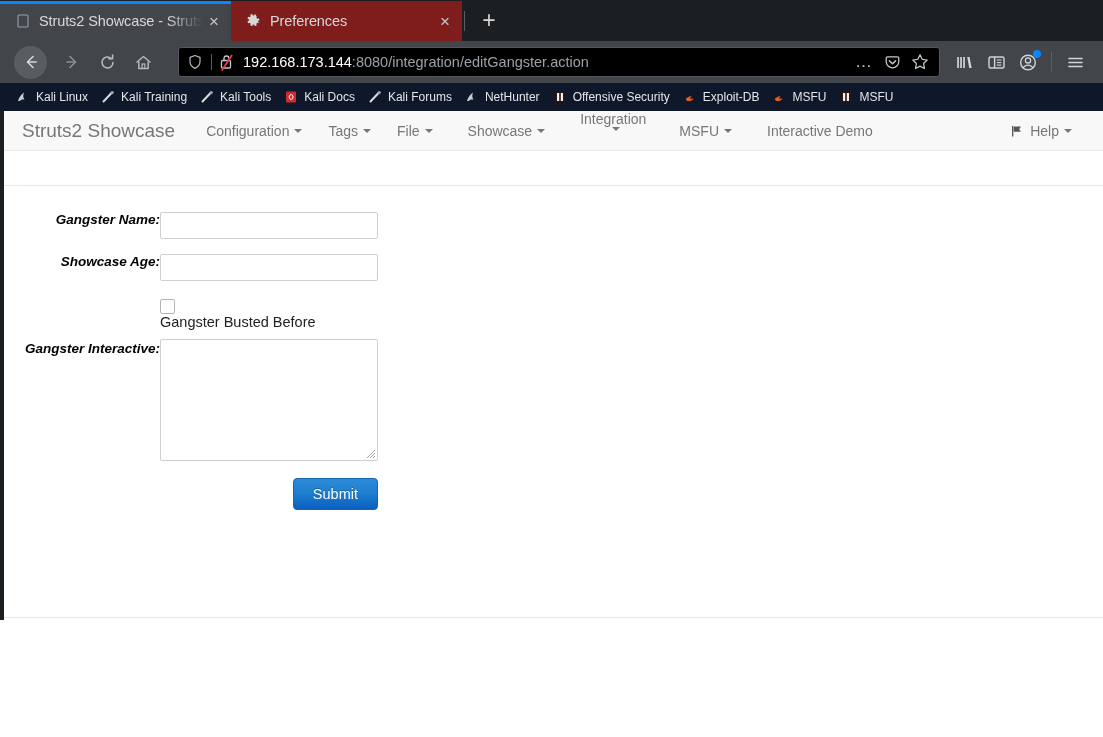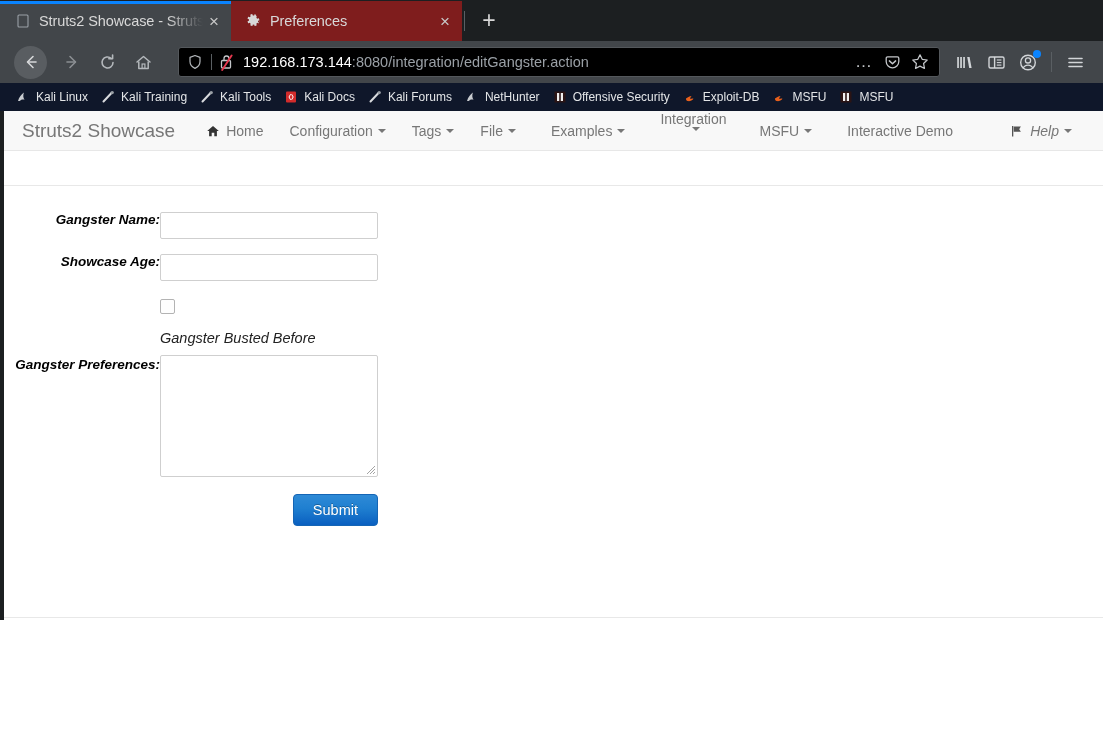--- a/index.html
+++ b/index.html
@@ -231,21 +231,21 @@
   }
   .caret {
     display: inline-block;
     width: 0; height: 0;
     margin-left: 5px;
     border-left: 4px solid transparent;
     border-right: 4px solid transparent;
     border-top: 4px solid #777777;
   }
   .navicon { margin-right: 6px; display: flex; align-items: center; }
-  #nav-right { margin-left: auto; margin-right: 18px; display: flex; font-style: italic; }
+  #nav-right { margin-left: auto; margin-right: 18px; display: flex; }
 
   
   #title {
     font-size: 37px;
     font-weight: bold;
     color: #333333;
     margin: 26px 0 0 6px;
     letter-spacing: -0.3px;
   }
 
@@ -284,23 +284,22 @@
   .chk {
     width: 15px; height: 15px;
     border: 1px solid #b3b3b3;
     border-radius: 2px;
     background: #fefefe;
     display: block;
   }
   .chklabel {
     font-size: 14.5px;
     color: #222222;
-    margin-top: 16px;
+    margin-top: 0;
     white-space: nowrap;
-    font-style: italic;
   }
   .ta {
     width: 218px;
     height: 122px;
     border: 1px solid #cfcfcf;
     border-radius: 2px;
     background: #fff;
     resize: none;
     font-family: "Liberation Sans", sans-serif;
     font-size: 13px;
@@ -571,46 +570,38 @@
   </div>
 </div>
 
 <div id="page">
 
   <div id="leftstrip"></div>
 
   <div id="appnav">
     <div id="brand">Struts2 Showcase</div>
 
-    <div class="navitem">
-      <span class="navicon">
-        <svg width="14" height="14" viewBox="0 0 14 14">
-          <path d="M1.2 7L7 2l5.8 5h-1.9v5.2H8.3V8.7H5.7v3.5H3.1V7z" fill="#333333"></path>
-        </svg>
-      </span>
-      <span>Home</span>
-    </div>
 
     <div class="navitem">
       <span>Configuration</span>
       <span class="caret"></span>
     </div>
 
     <div class="navitem">
       <span>Tags</span>
       <span class="caret"></span>
     </div>
 
     <div class="navitem">
       <span>File</span>
       <span class="caret"></span>
     </div>
 
     <div class="navitem" style="padding-left:22px;">
-      <span>Examples</span>
+      <span>Showcase</span>
       <span class="caret"></span>
     </div>
 
     <div class="navitem" style="padding-left:22px;flex-direction:column;">
       <span>Integration</span>
       <span class="caret"></span>
     </div>
 
     <div class="navitem" style="padding-left:20px;">
       <span>MSFU</span>
@@ -663,21 +654,21 @@
         <td class="lbl"></td>
         <td style="padding-top:3px;">
           <span class="chk"></span>
           <div class="chklabel">Gangster Busted Before</div>
         </td>
       </tr>
       <tr>
             <td class="rowspacer" colspan="2" style="height:9px;"></td>
           </tr>
       <tr>
-        <td class="lbl" style="padding-top:2px;">Gangster Preferences:</td>
+        <td class="lbl" style="padding-top:2px;">Gangster Interactive:</td>
         <td>
           <div class="ta-wrap">
             <textarea class="ta" style=""></textarea>
             <svg class="ta-grip" viewBox="0 0 12 12">
               <line x1="11" y1="3" x2="3" y2="11" stroke="#9a9a9a" stroke-width="0.9"></line>
               <line x1="11" y1="6" x2="6" y2="11" stroke="#9a9a9a" stroke-width="0.9"></line>
               <line x1="11" y1="9" x2="9" y2="11" stroke="#9a9a9a" stroke-width="0.9"></line>
             </svg>
           </div>
         </td>

